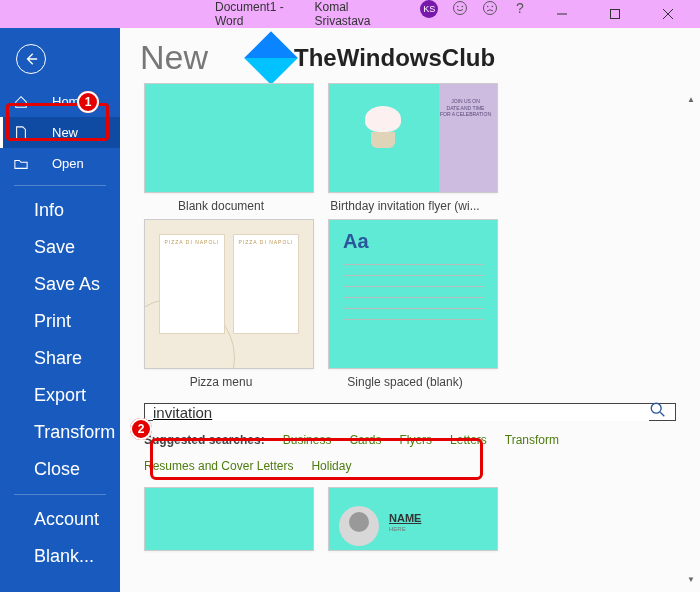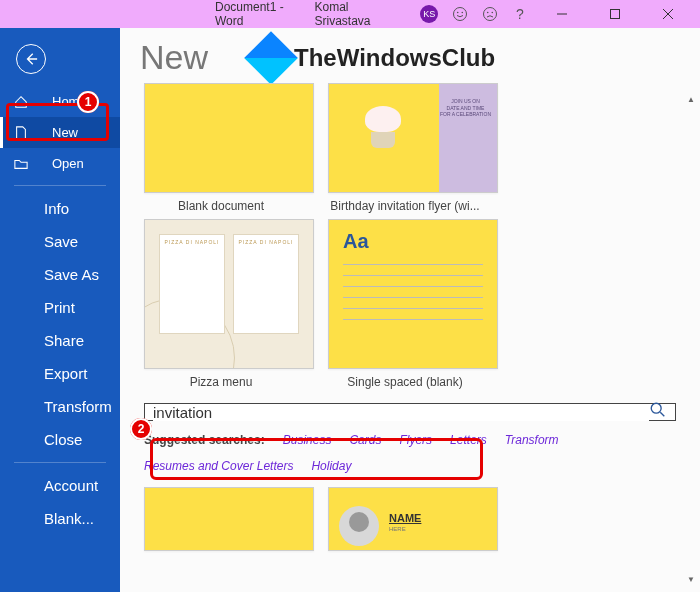--- a/index.html
+++ b/index.html
@@ -1,43 +1,43 @@
 <!DOCTYPE html>
 <html><head>
 <meta charset="utf-8">
 <style>
   * { box-sizing: border-box; margin: 0; padding: 0; font-family: "Segoe UI", Arial, sans-serif; }
   body { width: 700px; height: 592px; overflow: hidden; background: #fff; display: flex; flex-direction: column; }
   .titlebar { height: 28px; display: flex; align-items: center; background: #f0abfc; font-size: 12px; color: #333; }
   .titlebar .doc-title { margin-left: 215px; }
-  .titlebar .right { margin-left: auto; display: flex; align-items: center; gap: 14px; padding-right: 12px; }
+  .titlebar .right { margin-left: auto; display: flex; align-items: flex-start; gap: 14px; padding-right: 12px; }
   .user-name { font-size: 12px; color: #333; }
   .user-badge { width: 18px; height: 18px; border-radius: 50%; background: #7719aa; color: #fff; font-size: 9px; display: flex; align-items: center; justify-content: center; }
   .tb-icon { width: 16px; height: 16px; display: inline-flex; color: #555; }
   .winbtn { width: 40px; height: 28px; display: flex; align-items: center; justify-content: center; color: #333; font-size: 12px; }
 
   .app { flex: 1; display: flex; overflow: hidden; }
   .sidebar { width: 120px; background: #185abd; color: #fff; display: flex; flex-direction: column; padding-top: 8px; }
   .back-btn { width: 30px; height: 30px; border: 1.5px solid #fff; border-radius: 50%; margin: 8px 0 12px 16px; display: flex; align-items: center; justify-content: center; }
   .nav-item { display: flex; align-items: center; gap: 24px; padding: 8px 14px; font-size: 13px; cursor: pointer; position: relative; }
   .nav-item.active { background: #0f4aa3; }
   .nav-item.active::before { content: ""; position: absolute; left: 0; top: 0; bottom: 0; width: 3px; background: #fff; }
   .nav-sep { height: 1px; background: rgba(255,255,255,0.25); margin: 6px 14px; }
-  .nav-sub { padding: 8px 14px 8px 44px; font-size: 15px; cursor: pointer; }
+  .nav-sub { padding: 8px 14px 8px 34px; font-size: 18px; cursor: pointer; }
 
   .main { flex: 1; position: relative; background: #fbfbfb; overflow: hidden; }
   .main-header { display: flex; align-items: center; gap: 8px; padding: 10px 20px 6px 20px; }
   .new-title { font-size: 34px; color: #777; font-weight: 300; }
   .brand { display: flex; align-items: center; gap: 4px; margin-left: 36px; }
   .brand-logo { width: 38px; height: 38px; transform: rotate(45deg); background: linear-gradient(135deg,#0a84ff 50%,#00c2ff 50%); }
   .brand-text { font-size: 24px; font-weight: 600; color: #222; }
 
   .templates { display: flex; gap: 30px; padding: 0 24px; flex-wrap: wrap; }
   .tcard { width: 154px; }
-  .thumb { width: 170px; height: 110px; border: 1px solid #ccc; background: #fde047; position: relative; overflow: hidden; box-shadow: 0 1px 2px rgba(0,0,0,0.05); }
+  .thumb { width: 170px; height: 110px; border: 1px solid #ccc; background: #5eead4; position: relative; overflow: hidden; box-shadow: 0 1px 2px rgba(0,0,0,0.05); }
   .tlabel { text-align: center; font-size: 12px; color: #444; margin-top: 6px; }
   .templates.row2 .thumb { height: 150px; }
 
   
   .cupcake-bg { position:absolute; right:0; top:0; width:58px; height:100%; background:#cdbce0; }
   .cupcake-txt { position:absolute; right:6px; top:14px; font-size:5px; color:#5b4a7a; text-align:center; line-height:1.3; }
   .cupcake { position:absolute; left:30px; top:22px; width:48px; height:48px; }
   .cupcake .frost { position:absolute; top:0; left:6px; width:36px; height:26px; background:#fdf0f0; border-radius:50% 50% 40% 40%; }
   .cupcake .base { position:absolute; bottom:6px; left:12px; width:24px; height:16px; background:#e0d4b8; border-radius:0 0 6px 6px; }
 
@@ -50,28 +50,28 @@
   .pizza .page.l { left:14px; } .pizza .page.r { left:88px; }
   .pizza .page .hdr { font-size:5px; text-align:center; color:#b95; padding-top:4px; letter-spacing:1px; }
   .pizza .circle { position:absolute; width:120px; height:120px; border:1px solid #d9cdb0; border-radius:50%; left:-30px; bottom:-50px; }
 
   .name-thumb .ph { position:absolute; left:10px; top:18px; width:40px; height:40px; border-radius:50%; background:#d8d8d8; overflow:hidden; }
   .name-thumb .ph::after { content:""; position:absolute; left:10px; top:6px; width:20px; height:20px; border-radius:50%; background:#999; }
   .name-thumb .nm { position:absolute; left:60px; top:24px; font-size:11px; font-weight:bold; color:#333;text-decoration:underline; }
   .name-thumb .sub { position:absolute; left:60px; top:38px; font-size:6px; color:#777; }
 
   .search-wrap { margin: 14px 24px 6px 24px; position:relative; }
-  .search-box { display:flex; align-items:center; border:1px solid #444; height:18px; background:#fff; padding:8px 8px; }
+  .search-box { display:flex; align-items:center; border:1px solid #444; height:18px; background:#fff; padding:8px 8px;text-decoration:underline; }
   .search-box input { flex:1; border:none; outline:none; font-size:15px; color:#333; }
   @keyframes blink { 50% { opacity:0; } }
   .search-icon { color:#2b579a; }
 
   .suggest { padding: 6px 24px; font-size:12px; color:#555; display:flex; flex-wrap:wrap; gap:12px 18px; align-items:center; }
   .suggest .lbl { font-weight:600; color:#444; }
-  .suggest a { color:#6d28d9; cursor:pointer;font-style:italic; }
+  .suggest a { color:#4d7c0f; cursor:pointer; }
 
   .templates.row3 { margin-top:8px; }
   .templates.row3 .thumb { height: 64px; }
 
   .scrollbar { position:absolute; right:2px; top:64px; width:14px; bottom:6px; display:flex; flex-direction:column; align-items:center; }
   .scrollbar .arrow { font-size:8px; color:#666; height:14px; display:flex; align-items:center; }
   .scrollbar .track { flex:1; width:100%; }
 
   
   .hl { position:absolute; border:3px solid #e50000; border-radius:4px; pointer-events:none; }

